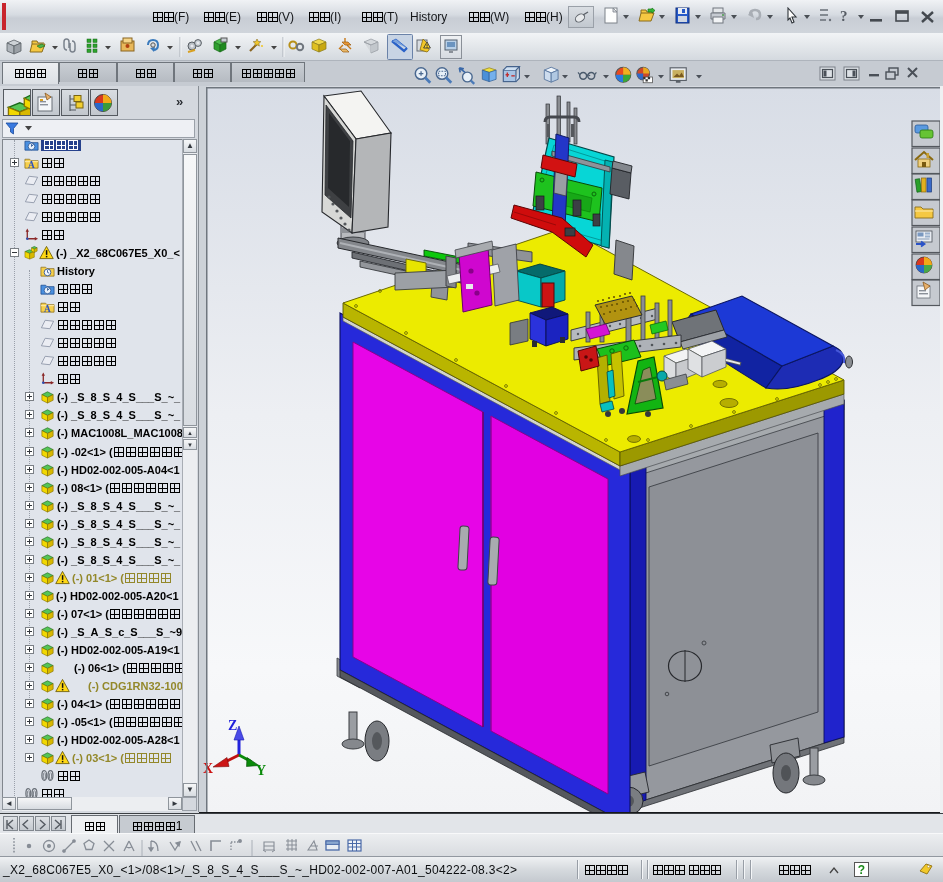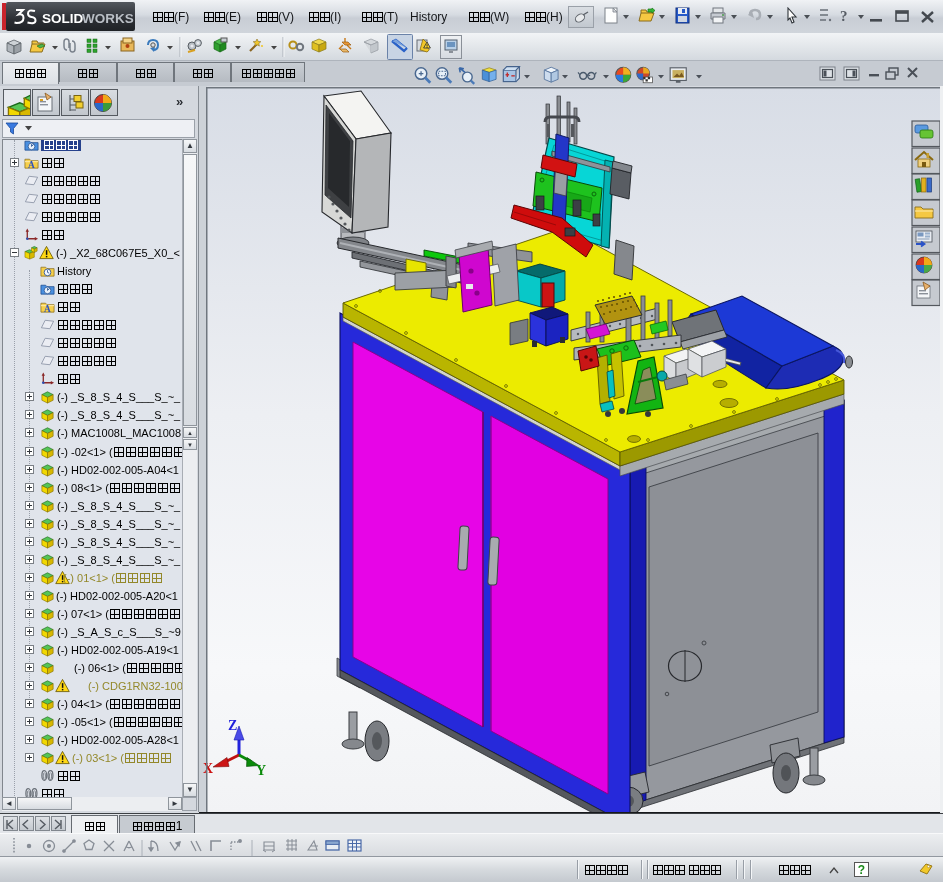--- a/index.html
+++ b/index.html
@@ -32,21 +32,21 @@
 .ctab.act{background:linear-gradient(#eceef1,#dce0e5);height:22px;top:1px;z-index:2}
 #panel{left:0;top:86px;width:199px;height:726px;background:#d4d8de;border-right:1px solid #878d94}
 .ptab{position:absolute;top:3px;width:28px;height:27px;background:linear-gradient(#d8dce1,#c2c7cd);
  border:1px solid #555a60}
 .ptab.act{background:#e6e9ee}
 #filter{position:absolute;left:2px;top:33px;width:193px;height:19px;background:#eef0f4;
  border:1px solid #9aa0a8}
 #tree{position:absolute;left:2px;top:53px;width:195px;height:671px;background:#e0e4eb;
  border-top:1px solid #81868d;border-left:1px solid #81868d;overflow:hidden}
 .tr{position:absolute;left:0;width:180px;height:17px;font-size:11px;color:#000;white-space:nowrap}
-.tr b{font-weight:normal;position:absolute;top:2px}
+.tr b{font-weight:bold;position:absolute;top:2px}
 .ic{position:absolute;width:15px;height:15px;top:0px}
 .exp{position:absolute;top:3px;width:9px;height:9px;background:#fff;border:1px solid #7a7f85}
 .exp i{position:absolute;left:1px;top:3px;width:5px;height:1px;background:#33373c}
 .exp.pl i.v{left:3px;top:1px;width:1px;height:5px}
 .sel{background:#26418c;color:#fff;padding:0 2px}
 #vscroll{position:absolute;right:1px;top:53px;width:15px;height:658px;background:#eceef1;
  border-left:1px solid #a8adb4}
 #hscroll{position:absolute;left:2px;top:711px;width:180px;height:14px;background:#eceef1}
 .sbtn{position:absolute;background:linear-gradient(#f6f7f8,#d8dce1);border:1px solid #8f959c;
  font-size:8px;color:#33383e;text-align:center;line-height:11px}
@@ -58,26 +58,20 @@
  border-top:1px solid #f8f9fa}
 #statusbar{left:0;top:856px;width:943px;height:26px;
  background:linear-gradient(#eff1f3,#d6dade 50%,#c4c9cf);border-top:1px solid #9298a0;
  font-size:12px;color:#0c0e10}
 .ssep{position:absolute;top:3px;width:1px;height:19px;background:#989ea6;box-shadow:1px 0 0 #f4f6f8}
 #viewport{left:199px;top:86px;width:744px;height:727px}
 </style></head><body>
 <div id="app">
     <div id="titlebar" class="abs">
       <div id="redbar" class="abs"></div>
-      <div id="logo" class="abs"><svg width="129" height="29">
-          <path d="M10 8 l7 0 -4.5 4.5 q5 -1 5 3.5 q0 5 -7 5 l-2 -.5" fill="none" stroke="#fff" stroke-width="2"></path>
-          <path d="M29 9 q-7 -2 -7 2.5 q0 3 3.5 3.5 q4 .5 4 3.5 q0 4 -8 2" fill="none" stroke="#fff" stroke-width="2"></path>
-          <text x="36" y="21" font-size="13.5" font-weight="bold" fill="#ffffff" font-family="Liberation Sans">SOLID</text>
-          <text x="76" y="21" font-size="13.5" font-weight="bold" fill="#b9bec5" font-family="Liberation Sans">WORKS</text>
-        </svg></div>
       <span class="menu" style="left:152px"><i class="hz m"></i><i class="hz m"></i>(F)</span>
       <span class="menu" style="left:203px"><i class="hz m"></i><i class="hz m"></i>(E)</span>
       <span class="menu" style="left:256px"><i class="hz m"></i><i class="hz m"></i>(V)</span>
       <span class="menu" style="left:308px"><i class="hz m"></i><i class="hz m"></i>(I)</span>
       <span class="menu" style="left:361px"><i class="hz m"></i><i class="hz m"></i>(T)</span>
       <span class="menu" style="left:410px">History</span>
       <span class="menu" style="left:468px"><i class="hz m"></i><i class="hz m"></i>(W)</span>
       <span class="menu" style="left:524px"><i class="hz m"></i><i class="hz m"></i>(H)</span>
       <div class="abs" style="left:568px;top:6px;width:26px;height:22px;background:linear-gradient(#dadee3,#c2c8cf);border:1px solid #9aa0a8"></div>
       <svg class="qi" style="left:572px;top:9px" width="18" height="17">
@@ -610,21 +604,21 @@
           <span class="exp pl" style="left:22px">
             <i></i>
             <i class="v"></i>
           </span>
           <svg class="ic" style="left:37px">
             <use href="#s-part"></use>
           </svg>
           <svg class="ic" style="left:52px">
             <use href="#s-warn"></use>
           </svg>
-          <b style="left:60px;color:#93882a">(-) 01&lt;1&gt; (<i class="hz o"></i><i class="hz o"></i><i class="hz o"></i><i class="hz o"></i></b>
+          <b style="left:69px;color:#93882a">(-) 01&lt;1&gt; (<i class="hz o"></i><i class="hz o"></i><i class="hz o"></i><i class="hz o"></i></b>
         </div>
         <div class="tr" style="top:448px">
           <span class="exp pl" style="left:22px">
             <i></i>
             <i class="v"></i>
           </span>
           <svg class="ic" style="left:37px">
             <use href="#s-part"></use>
           </svg>
           <b style="left:53px">(-) HD02-002-005-A20&lt;1</b>
@@ -1100,20 +1094,21 @@
         <g transform="translate(325,4)" stroke="#878d96" fill="none" stroke-width="1.3">
           <rect x="1" y="3" width="13" height="9" fill="#e8edf4" stroke="#4a6aa8" stroke-width="1.3"></rect>
           <rect x="1" y="3" width="13" height="3.4" fill="#8aa8d0" stroke="#4a6aa8" stroke-width="1"></rect>
         </g>
         <g transform="translate(347,4)" stroke="#878d96" fill="none" stroke-width="1.3">
           <rect x="1" y="2" width="13" height="11" fill="#f0f3f7" stroke="#4a6aa8" stroke-width="1.2"></rect>
           <path d="M1 5.5 h13 M1 9 h13 M5.5 2 v11 M9.5 2 v11" stroke="#4a6aa8" stroke-width="1"></path>
         </g>
       </svg></div>
     <div id="statusbar" class="abs">
+      <span class="abs" style="left:3px;top:6px;letter-spacing:.3px">_X2_68C067E5_X0_&lt;1&gt;/08&lt;1&gt;/_S_8_S_4_S___S_~_HD02-002-007-A01_504222-08.3&lt;2&gt;</span>
       <div class="ssep" style="left:577px"></div>
       <div class="ssep" style="left:641px"></div>
       <div class="ssep" style="left:647px"></div>
       <div class="ssep" style="left:736px"></div>
       <div class="ssep" style="left:743px"></div>
       <div class="ssep" style="left:750px"></div>
       <span class="abs" style="left:584px;top:6px"><i class="hz m"></i><i class="hz m"></i><i class="hz m"></i><i class="hz m"></i></span>
       <span class="abs" style="left:652px;top:6px"><i class="hz m"></i><i class="hz m"></i><i class="hz m"></i> <i class="hz m"></i><i class="hz m"></i><i class="hz m"></i></span>
       <span class="abs" style="left:778px;top:6px"><i class="hz m"></i><i class="hz m"></i><i class="hz m"></i></span>
       <svg class="abs" style="left:828px;top:9px" width="12" height="10">

